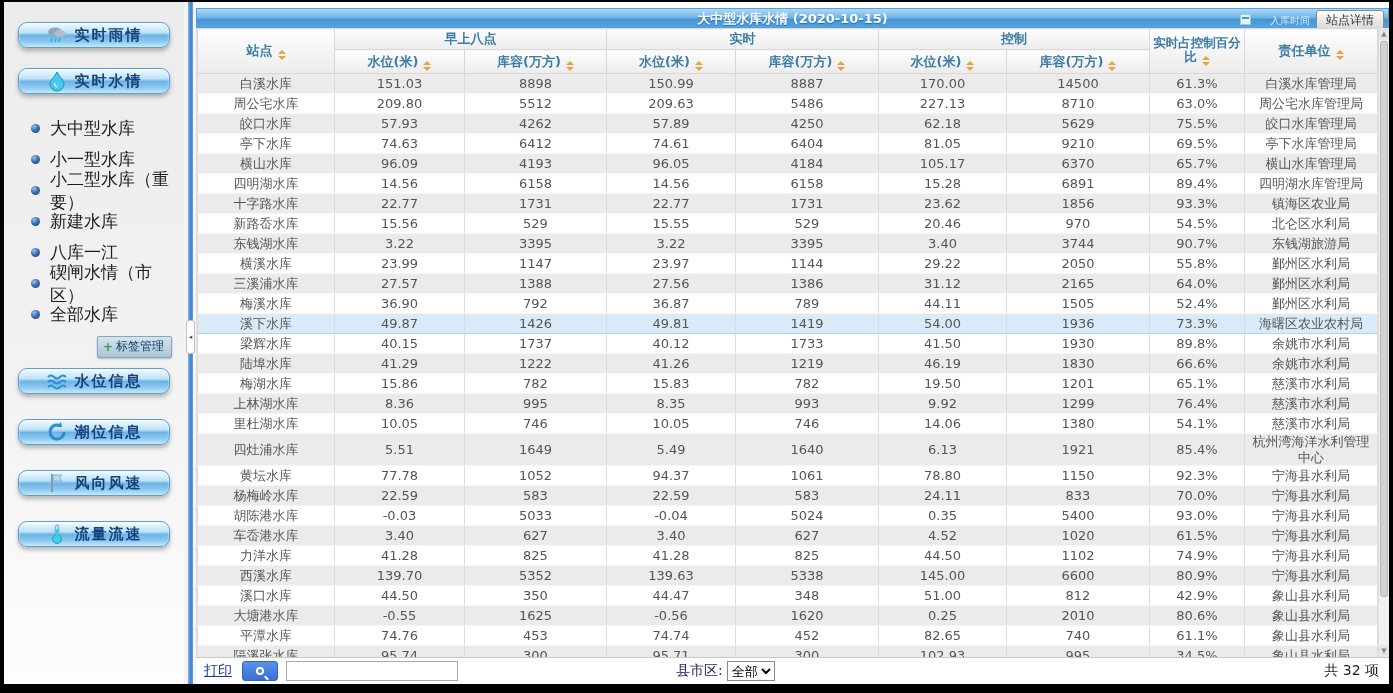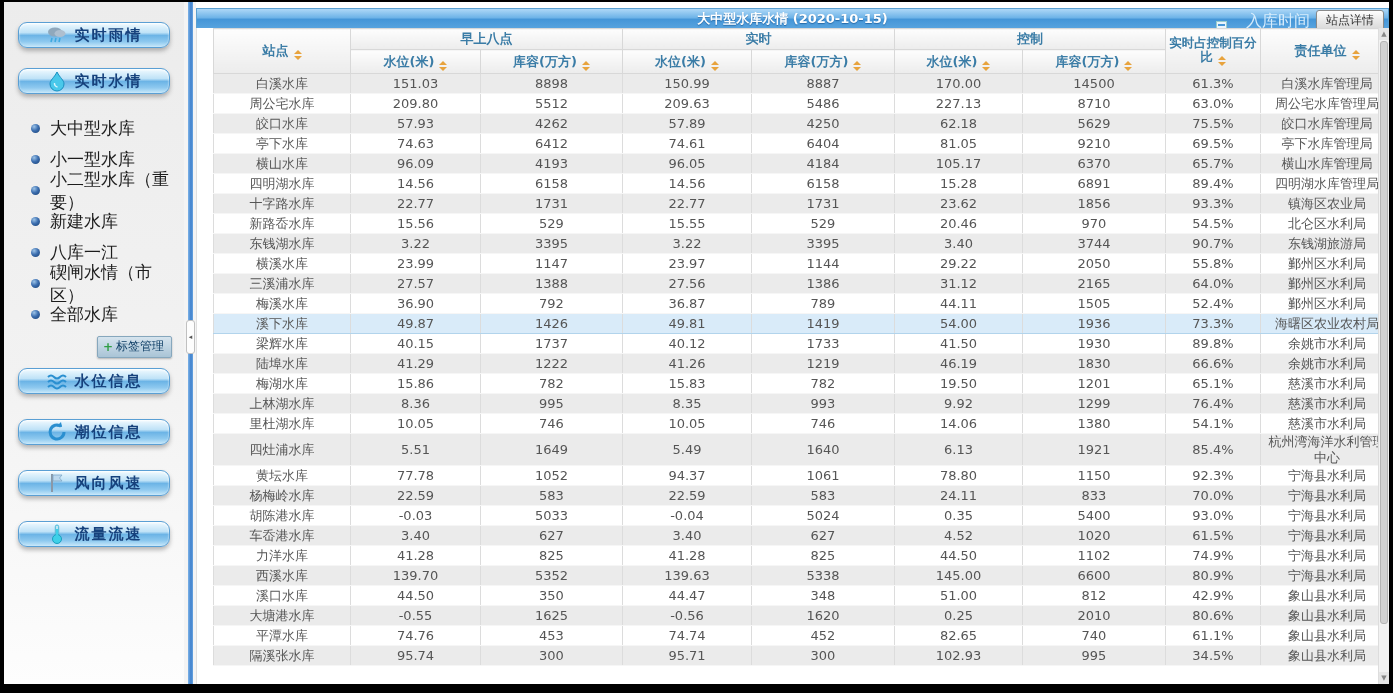--- a/index.html
+++ b/index.html
@@ -33,28 +33,28 @@
     border:1px solid #c0c0c0; border-radius:3px; display:flex; align-items:center; justify-content:center;
     font-size:7px; color:#555; cursor:pointer; }
 
   
   .main { flex:1; display:flex; flex-direction:column; background:#fff; padding-top:6px; min-width:0; }
   .titlebar { height:20px; flex:0 0 20px; position:relative; display:flex; align-items:center; justify-content:center;
     background:linear-gradient(180deg,#aed8f7 0%,#6fb4e8 45%,#4596d8 55%,#57a3de 100%);
     border:1px solid #5b9fd0; border-bottom:none; }
   .titlebar .ttl { color:#fff; font-weight:bold; font-size:13px; text-shadow:0 1px 1px rgba(0,60,120,.5); }
   .tb-right { position:absolute; right:4px; top:1px; display:flex; align-items:center; gap:6px; }
-  .time-lbl { color:#d6ecfc; font-size:16px; display:flex; align-items:flex-end; gap:19px; cursor:pointer; }
+  .time-lbl { color:#d6ecfc; font-size:10px; display:flex; align-items:flex-start; gap:19px; cursor:pointer; }
   .time-ic { width:11px; height:11px; background:#e8f4fd; border:1px solid #9cc; display:inline-block; position:relative; }
   .time-ic::after { content:""; position:absolute; left:1px; right:1px; top:2px; height:2px; background:#4596d8; }
   .detail-btn { font-size:12px; color:#333; background:linear-gradient(180deg,#fefefe,#e8e8e8 50%,#d6d6d6);
     border:1px solid #8a8a8a; border-radius:3px; padding:1px 9px 2px; cursor:pointer; box-shadow:0 1px 1px rgba(0,0,0,.2); }
 
   .table-zone { flex:1; position:relative; overflow:hidden; padding-right:11px; border-left:1px solid #e0e0e0; }
-  table { width:100%; border-collapse:collapse; table-layout:fixed;margin-left:16px; }
+  table { width:100%; border-collapse:collapse; table-layout:fixed; }
   thead th { background:linear-gradient(180deg,#fdfdfd,#ececec); color:#3a7ca6; font-size:13px; font-weight:bold;
     border:1px solid #d8d8d8; padding:1px 2px; text-align:center; }
   thead tr.grp th { height:20px; }
   thead tr.sub th { height:24px; }
   th.pctcol { line-height:1.15; font-size:12.5px; }
   .sort { display:inline-flex; flex-direction:column; gap:2px; margin-left:5px; vertical-align:1px; }
   .sort i { display:block; width:0; height:0; border-left:4px solid transparent; border-right:4px solid transparent; }
   .sort .up { border-bottom:4px solid #e8a33d; }
   .sort .dn { border-top:4px solid #e8a33d; }
 
@@ -600,14 +600,28 @@
           </tbody>
       </table>
 
       <div class="vscroll">
         <div class="arrow a-up">▲</div>
         <div class="thumb"></div>
         <div class="arrow a-dn">▼</div>
       </div>
     </div>
 
+    <div class="toolbar">
+      <a class="print-link">打印</a>
+      <button class="search-btn">
+        <span class="mag"></span>
+      </button>
+      <input class="search-input" type="text" style="">
+      <span class="county-wrap">
+        <span>县市区:</span>
+        <select>
+          <option>全部</option>
+        </select>
+      </span>
+      <span class="total">共 32 项</span>
+    </div>
   </div>
 </div>
 
 </body></html>

